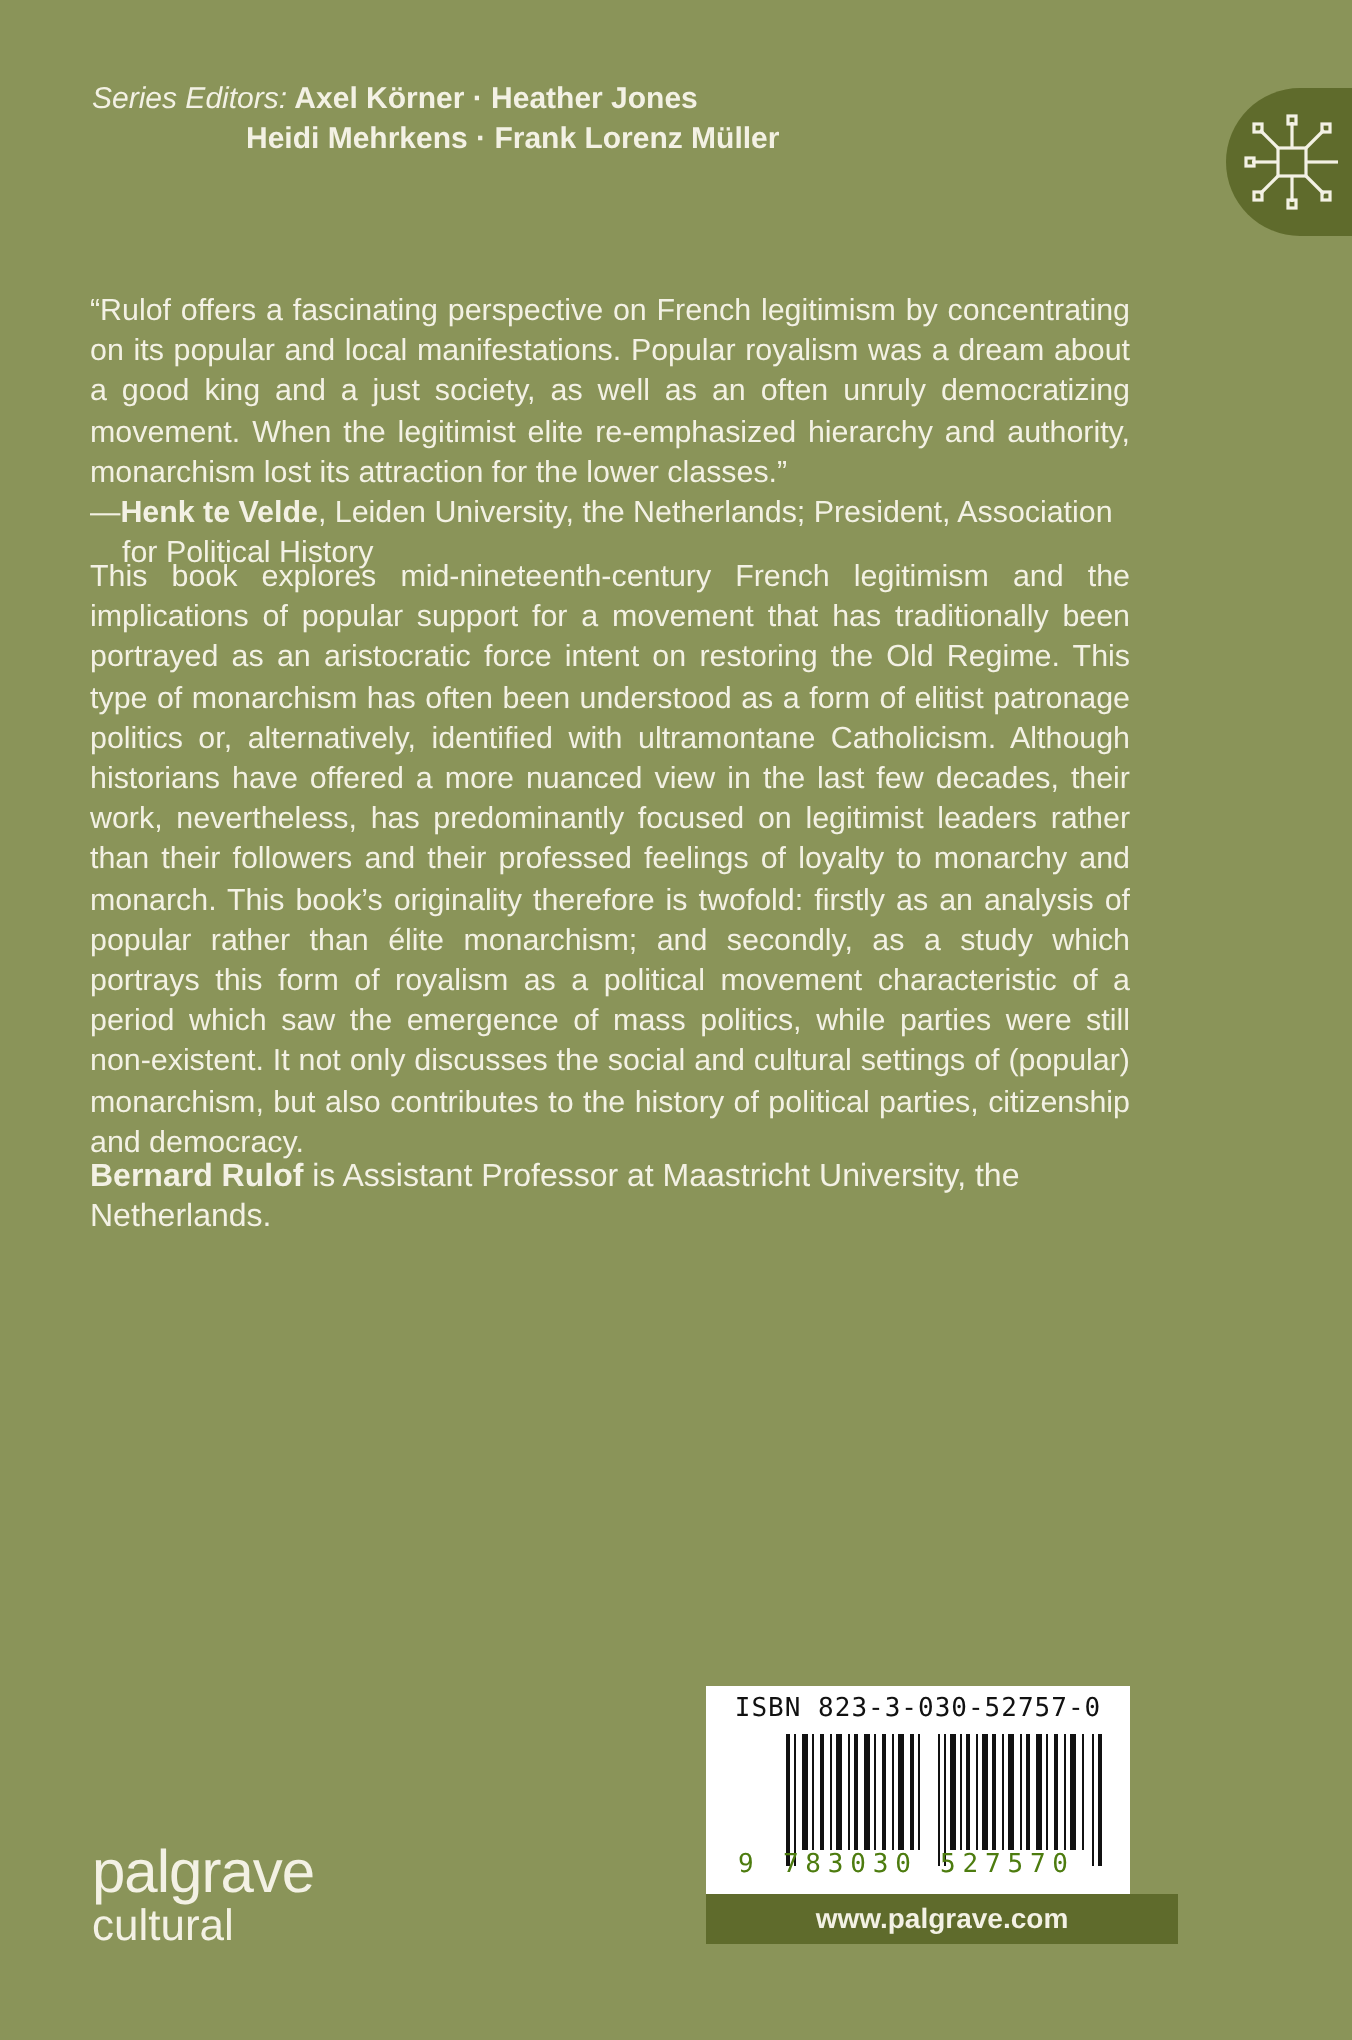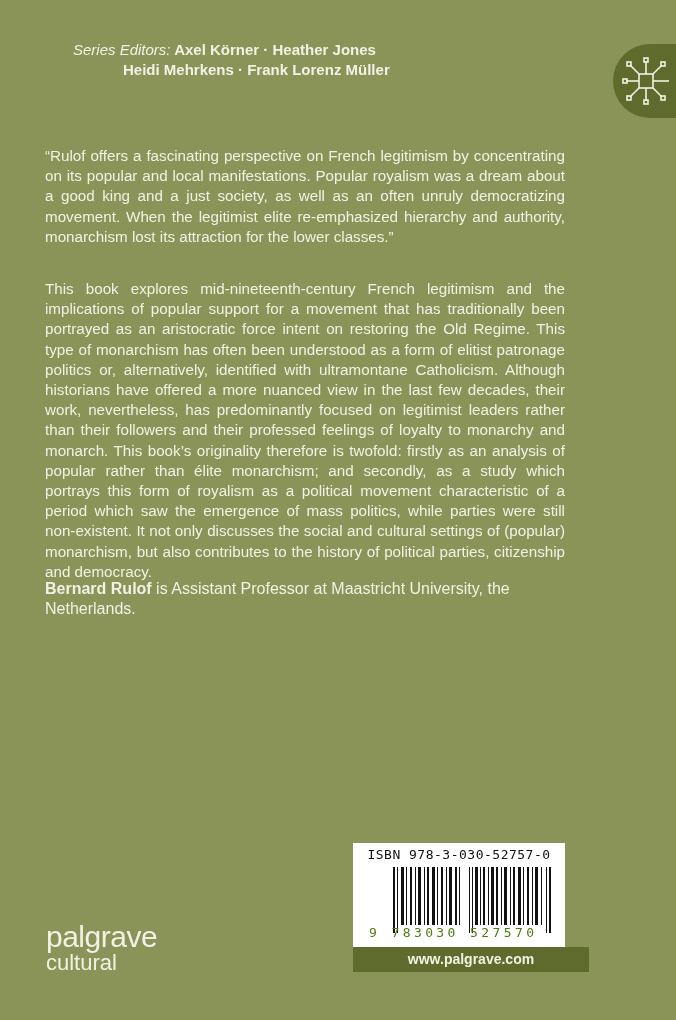--- a/index.html
+++ b/index.html
@@ -6,21 +6,21 @@
   body {
     width: 676px; height: 1020px; overflow: hidden;
     background: #8a9459;
     color: #f3f1e4;
     font-family: "Liberation Sans", "DejaVu Sans", sans-serif;
     position: relative;
   }
   .series { position: absolute; left: 46px; top: 40px; width: 540px; }
   .series-title { font-weight: bold; font-size: 15.5px; letter-spacing: 0.6px; line-height: 20px; }
   .editors { font-size: 15px; line-height: 20px; font-weight: bold; }
-  .editors .lbl { font-style: italic; font-weight: normal; margin-left: 27px; }
+  .editors .lbl { font-style: italic; font-weight: normal; }
   .editors .row2 { padding-left: 77px; }
   .badge {
     position: absolute; left: 613px; top: 44px; width: 80px; height: 74px;
     background: #5f6b2c; border-radius: 37px 0 0 37px;
   }
   .badge svg { position: absolute; left: 8px; top: 12px; }
   .quote { position: absolute; left: 45px; top: 146px; width: 520px;
            font-size: 15.2px; line-height: 20.2px; text-align: justify; }
   .quote p { margin: 0; }
   .attrib { padding-left: 16px; text-indent: -16px; text-align: left; }
@@ -68,33 +68,34 @@
       <rect x="40" y="6" width="4" height="4"></rect>
     <line x1="18" y1="32" x2="9" y2="41"></line>
       <rect x="6" y="40" width="4" height="4"></rect>
     <line x1="32" y1="32" x2="41" y2="41"></line>
       <rect x="40" y="40" width="4" height="4"></rect>
   </svg>
 </div>
 
 <div class="quote">
   <p>“Rulof offers a fascinating perspective on French legitimism by concentrating on its popular and local manifestations. Popular royalism was a dream about a good king and a just society, as well as an often unruly democratizing movement. When the legitimist elite re-emphasized hierarchy and authority, monarchism lost its attraction for the lower classes.”</p>
+  <p class="attrib"><span>—</span><span class="b">Henk te Velde</span><span>, Leiden University, the Netherlands; President, Association for Political History</span></p>
 </div>
 
 <p class="desc">This book explores mid-nineteenth-century French legitimism and the implications of popular support for a movement that has traditionally been portrayed as an aristocratic force intent on restoring the Old Regime. This type of monarchism has often been understood as a form of elitist patronage politics or, alternatively, identified with ultramontane Catholicism. Although historians have offered a more nuanced view in the last few decades, their work, nevertheless, has predominantly focused on legitimist leaders rather than their followers and their professed feelings of loyalty to monarchy and monarch. This book’s originality therefore is twofold: firstly as an analysis of popular rather than élite monarchism; and secondly, as a study which portrays this form of royalism as a political movement characteristic of a period which saw the emergence of mass politics, while parties were still non-existent. It not only discusses the social and cultural settings of (popular) monarchism, but also contributes to the history of political parties, citizenship and democracy.</p>
 
 <p class="bio"><span class="b">Bernard Rulof</span><span> is Assistant Professor at Maastricht University, the Netherlands.</span></p>
 
 <div class="logo">
   <div class="l1">palgrave</div>
   <div class="l2">cultural</div>
 </div>
 
 <div class="isbn-box">
-  <div class="isbn-text">ISBN 978-3-030-52757-0</div>
+  <div class="isbn-text">ISBN 823-3-030-52757-0</div>
   <svg class="barcode" viewBox="0 0 158 66" preserveAspectRatio="none">
     <g fill="#111">
       <rect x="0" y="0" width="2" height="66"></rect>
         <rect x="4" y="0" width="1" height="66"></rect>
       <rect x="8" y="0" width="3" height="58"></rect>
         <rect x="13" y="0" width="1" height="58"></rect>
       <rect x="17" y="0" width="2" height="58"></rect>
         <rect x="22" y="0" width="1" height="58"></rect>
       <rect x="25" y="0" width="3" height="58"></rect>
         <rect x="31" y="0" width="1" height="58"></rect>

